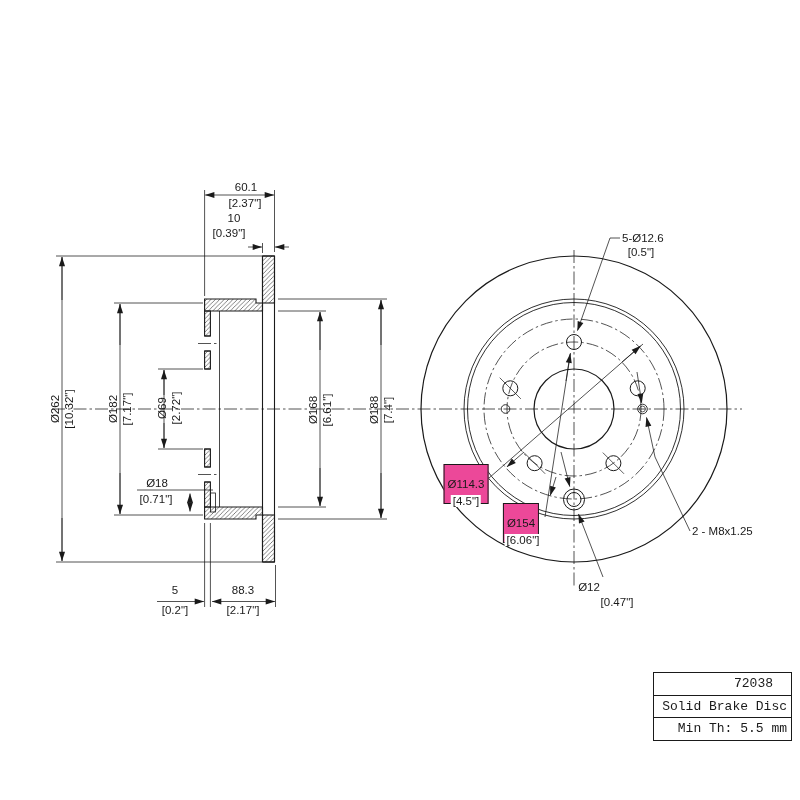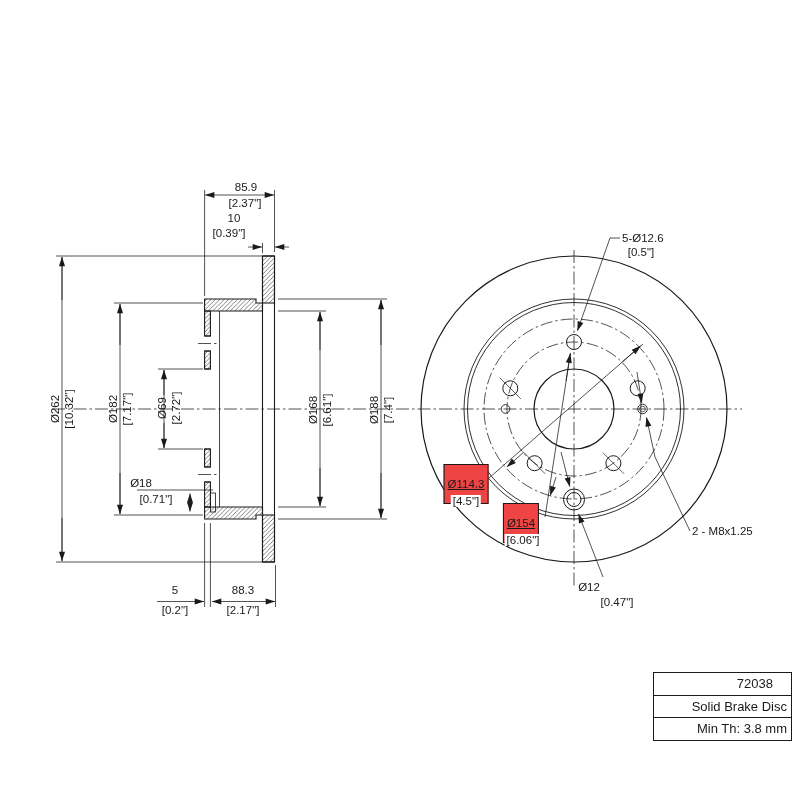--- a/index.html
+++ b/index.html
@@ -5,24 +5,24 @@
   html,body{margin:0;padding:0;background:#fff;}
   #stage{position:relative;width:800px;height:800px;background:#fff;overflow:hidden;
          font-family:"Liberation Sans", sans-serif;color:#1a1a1a;}
   #stage svg{position:absolute;left:0;top:0;}
   .hlabel{position:absolute;transform:translate(-50%,-50%);white-space:nowrap;
           font-size:11.5px;line-height:12px;text-align:center;}
   .hlabel.left{transform:translate(0,-50%);text-align:right;}
   .vlabel{position:absolute;transform:translate(-50%,-50%) rotate(-90deg);
           white-space:nowrap;font-size:11.5px;line-height:13.5px;text-align:center;}
   .vlabel span{display:block;}
-  .boxed{background:#ef4444;border:1px solid #1a1a1a;padding:12px 3px;line-height:14px;text-decoration:underline;}
+  .boxed{background:#ec4899;border:1px solid #1a1a1a;padding:12px 3px;line-height:14px;}
   .whitebg{background:#fff;padding:0 2px;}
   #infotable{position:absolute;left:653px;top:672px;width:137px;
-             border:1px solid #1a1a1a;font-size:13px;}
+             border:1px solid #1a1a1a;font-size:13px;font-family:Liberation Mono, monospace;}
   #infotable .trow{height:21.5px;line-height:21.5px;text-align:right;
                    border-bottom:1px solid #1a1a1a;padding:0 4px;}
   #infotable .trow:last-child{border-bottom:none;}
   #infotable .trow.pn{text-align:right;padding-right:18px;}
 </style>
 </head>
 <body>
 
 <div id="stage">
 
@@ -170,21 +170,21 @@
     <line x1="622" y1="362" x2="640.5" y2="346" marker-end="url(#arr)"></line>
 
     <path d="M690,531 L655,457 L646.5,417.5" marker-end="url(#arr)"></path>
     <line x1="637" y1="372" x2="641.7" y2="402.8" marker-end="url(#arr)"></line>
 
     <line x1="603" y1="577" x2="578.5" y2="514" marker-end="url(#arr)"></line>
     <line x1="561" y1="452" x2="569.8" y2="486.5" marker-end="url(#arr)"></line>
   </g>
 </svg>
 
-  <div class="hlabel" style="left:246px;top:187px">85.9</div>
+  <div class="hlabel" style="left:246px;top:187px">60.1</div>
   <div class="hlabel" style="left:245px;top:203px">[2.37"]</div>
   <div class="hlabel" style="left:234px;top:218px">10</div>
   <div class="hlabel" style="left:229px;top:233px">[0.39"]</div>
 
   <div class="vlabel" style="left:62px;top:409px">
     <span>Ø262</span>
     <span>[10.32"]</span>
   </div>
   <div class="vlabel" style="left:120px;top:409px">
     <span>Ø182</span>
@@ -196,21 +196,21 @@
   </div>
   <div class="vlabel" style="left:320px;top:410px">
     <span>Ø168</span>
     <span>[6.61"]</span>
   </div>
   <div class="vlabel" style="left:381px;top:410px">
     <span>Ø188</span>
     <span>[7.4"]</span>
   </div>
 
-  <div class="hlabel" style="left:141px;top:483px">Ø18</div>
+  <div class="hlabel" style="left:157px;top:483px">Ø18</div>
   <div class="hlabel" style="left:156px;top:499px">[0.71"]</div>
 
   <div class="hlabel" style="left:175px;top:590px">5</div>
   <div class="hlabel" style="left:175px;top:610px">[0.2"]</div>
   <div class="hlabel" style="left:243px;top:590px">88.3</div>
   <div class="hlabel" style="left:243px;top:610px">[2.17"]</div>
 
   <div class="hlabel left" style="left:622px;top:238px">5-Ø12.6</div>
   <div class="hlabel" style="left:641px;top:252px">[0.5"]</div>
 
@@ -221,16 +221,16 @@
   <div class="hlabel whitebg" style="left:523px;top:540px">[6.06"]</div>
 
   <div class="hlabel left" style="left:692px;top:531px">2 - M8x1.25</div>
 
   <div class="hlabel" style="left:589px;top:587px">Ø12</div>
   <div class="hlabel" style="left:617px;top:602px">[0.47"]</div>
 
   <div id="infotable">
     <div class="trow pn">72038</div>
     <div class="trow">Solid Brake Disc</div>
-    <div class="trow">Min Th: 3.8 mm</div>
+    <div class="trow">Min Th: 5.5 mm</div>
   </div>
 
 </div>
 
 </body></html>

